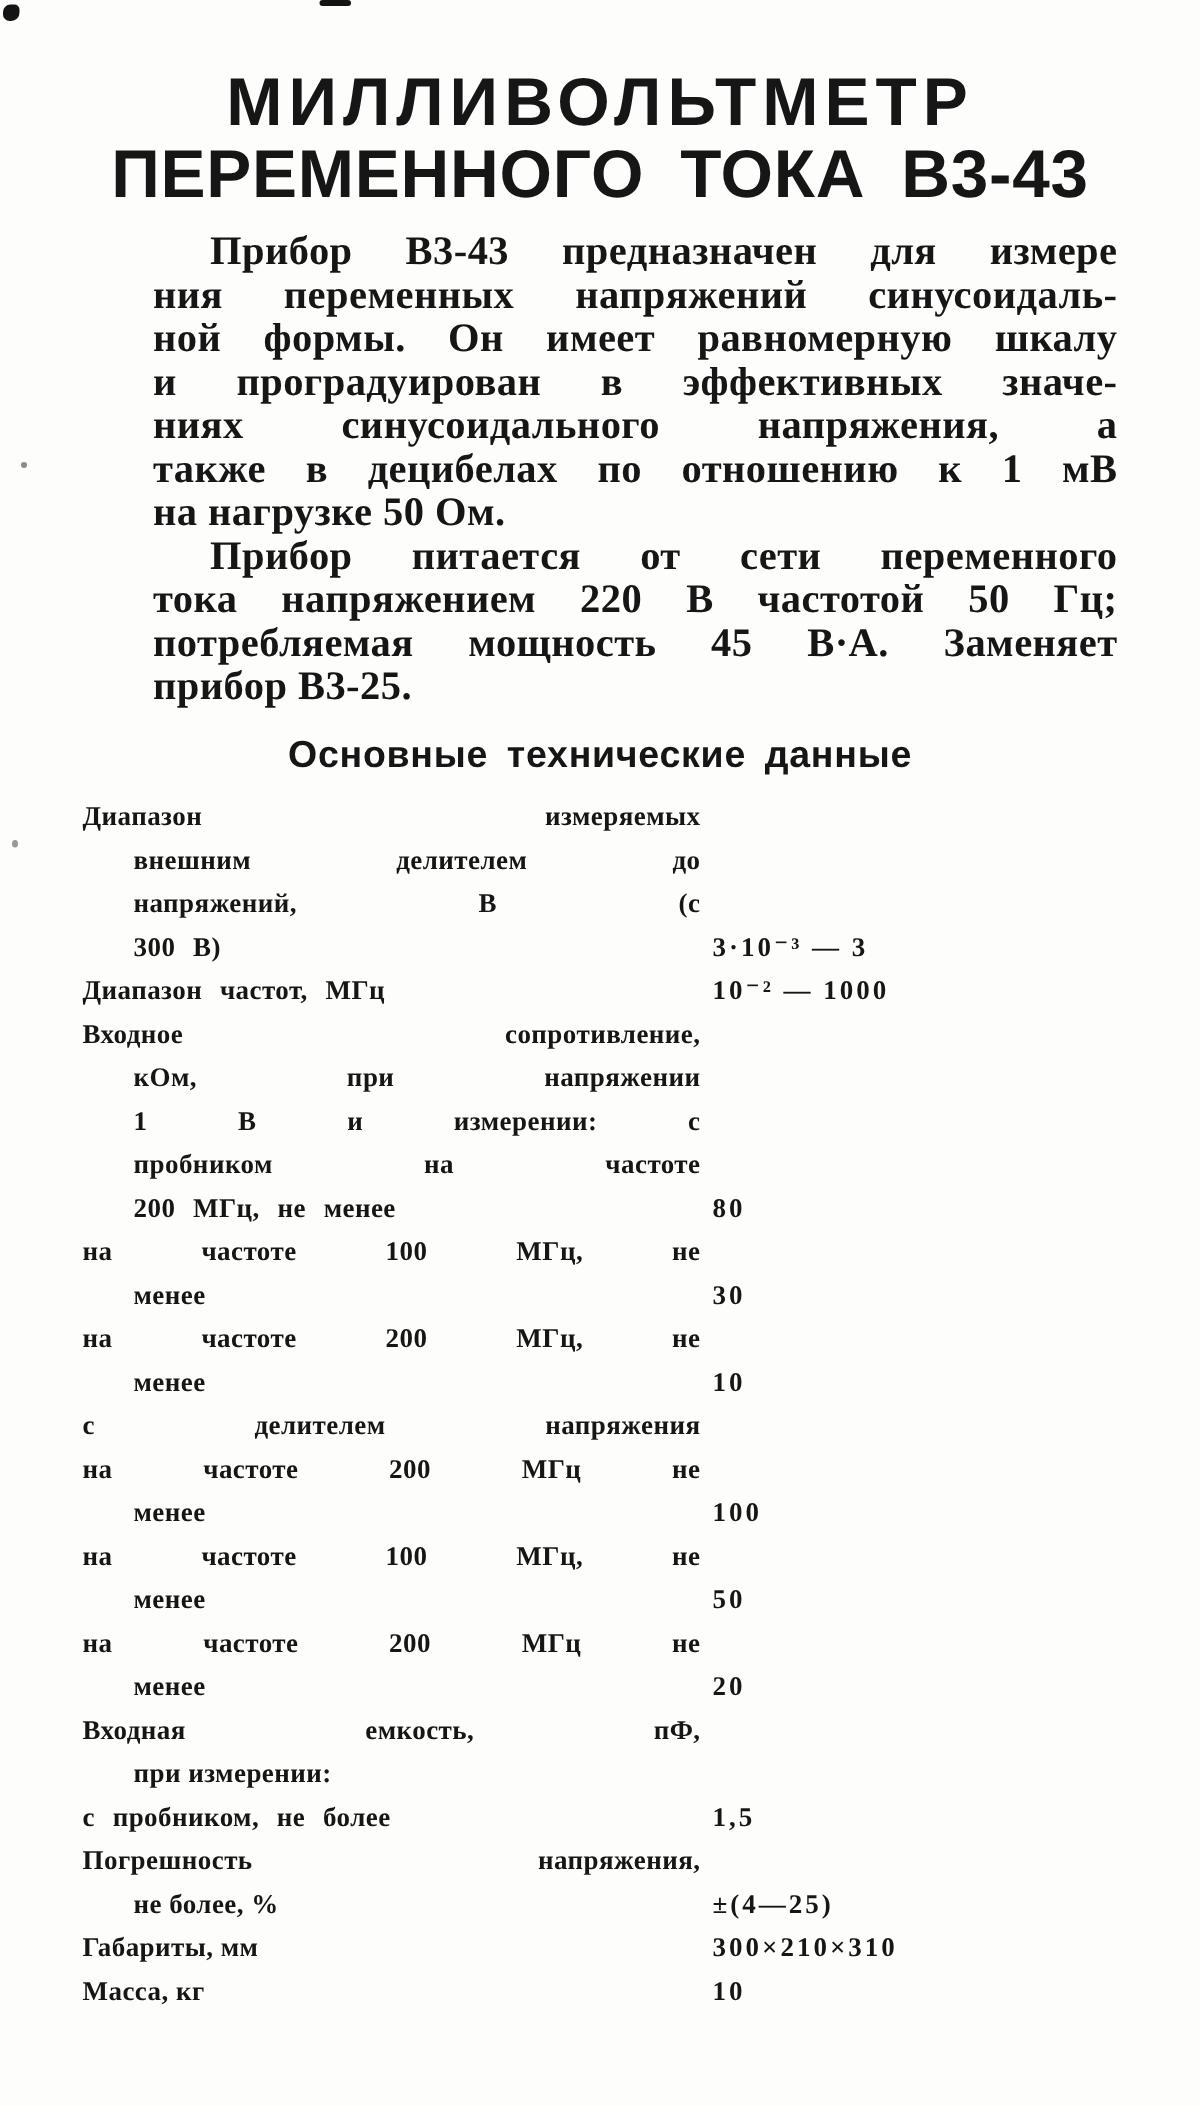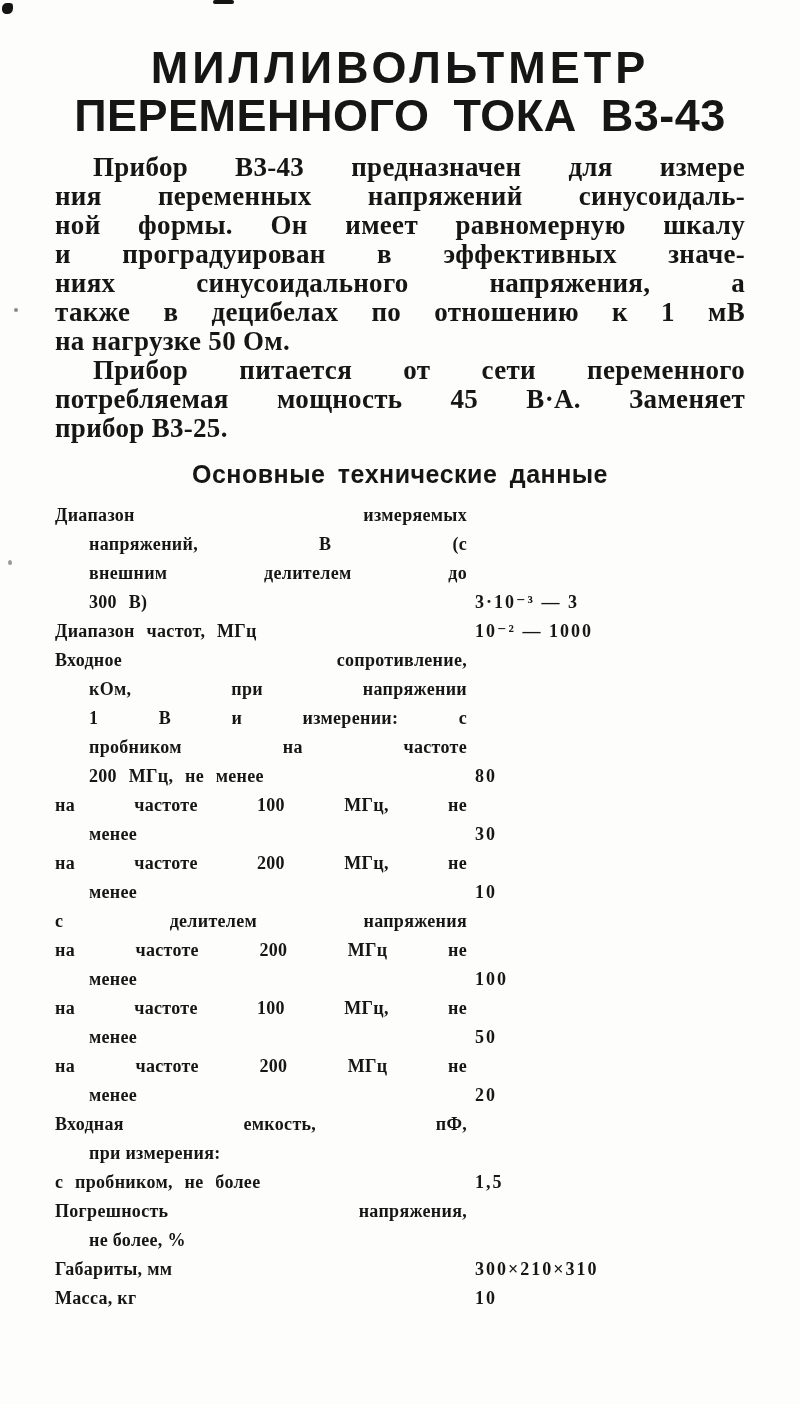--- a/index.html
+++ b/index.html
@@ -17,21 +17,21 @@
   .speck { position:absolute; background:#141414; }
   .speck.s1 { left:2px;  top:3px;  width:11px; height:11px; border-radius:45% 30% 50% 40%; }
   .speck.s2 { left:213px; top:0;   width:21px; height:4px; border-radius:2px; }
   .speck.s3 { left:14px; top:308px; width:4px; height:4px; background:#8a8a8a; border-radius:50%; }
   .speck.s4 { left:8px;  top:560px; width:4px; height:5px; background:#999; border-radius:50%; }
 
   .title { font-family:"Liberation Sans","DejaVu Sans",sans-serif; text-align:center; font-weight:700; }
   .title .t1 { font-size:45px; line-height:48px; letter-spacing:4px; }
   .title .t2 { font-size:45px; line-height:48px; letter-spacing:0.5px; word-spacing:11px; }
 
-  .intro { margin-top:13px; font-size:27px; line-height:29px; letter-spacing:0.3px; }
+  .intro { margin-top:13px; font-size:27px; line-height:29px; letter-spacing:0.3px;margin-left:47px; }
   .pline { }
   .j  { text-align:justify; text-align-last:justify; }
   .first { padding-left:38px; }
 
   .heading {
     margin-top:16px; margin-bottom:11px;
     text-align:center;
     font-family:"Liberation Sans","DejaVu Sans",sans-serif;
     font-weight:700; font-size:25px; line-height:31px;
     letter-spacing:0.5px; word-spacing:5px;
@@ -64,34 +64,35 @@
       <div class="pline j first">Прибор В3-43 предназначен для измере</div>
       <div class="pline j">ния переменных напряжений синусоидаль-</div>
       <div class="pline j">ной формы. Он имеет равномерную шкалу</div>
       <div class="pline j">и проградуирован в эффективных значе-</div>
       <div class="pline j">ниях синусоидального напряжения, а</div>
       <div class="pline j">также в децибелах по отношению к 1 мВ</div>
       <div class="pline">на нагрузке 50 Ом.</div>
     </div>
     <div>
       <div class="pline j first">Прибор питается от сети переменного</div>
+      <div class="pline j">тока напряжением 220 В частотой 50 Гц;</div>
       <div class="pline j">потребляемая мощность 45 В·А. Заменяет</div>
       <div class="pline">прибор В3-25.</div>
     </div>
   </div>
 
   <div class="heading">Основные технические данные</div>
 
   <div class="specs">
 
     <div class="row">
       <div class="lbl">
         <div class="ln j">Диапазон измеряемых</div>
+        <div class="ln j">внешним делителем до</div>
         <div class="ln j">напряжений, В (с</div>
-        <div class="ln j">внешним делителем до</div>
         <div class="ln ws">300 В)</div>
       </div>
       <div class="val">3·10⁻³ — 3</div>
     </div>
 
     <div class="row">
       <div class="lbl">
         <div class="ln ws">Диапазон частот, МГц</div>
       </div>
       <div class="val">10⁻² — 1000</div>
@@ -151,38 +152,39 @@
       <div class="lbl">
         <div class="ln j">на частоте 200 МГц не</div>
         <div class="ln">менее</div>
       </div>
       <div class="val">20</div>
     </div>
 
     <div class="row">
       <div class="lbl">
         <div class="ln j">Входная емкость, пФ,</div>
-        <div class="ln">при измерения:</div>
+        <div class="ln">при измерении:</div>
       </div>
       <div class="val"></div>
     </div>
 
     <div class="row">
       <div class="lbl">
         <div class="ln ws">с пробником, не более</div>
       </div>
       <div class="val">1,5</div>
     </div>
 
 
     <div class="row">
       <div class="lbl">
         <div class="ln j">Погрешность напряжения,</div>
         <div class="ln">не более, %</div>
       </div>
+      <div class="val">±(4—25)</div>
     </div>
 
     <div class="row">
       <div class="lbl">
         <div class="ln">Габариты, мм</div>
       </div>
       <div class="val">300×210×310</div>
     </div>
 
     <div class="row">

